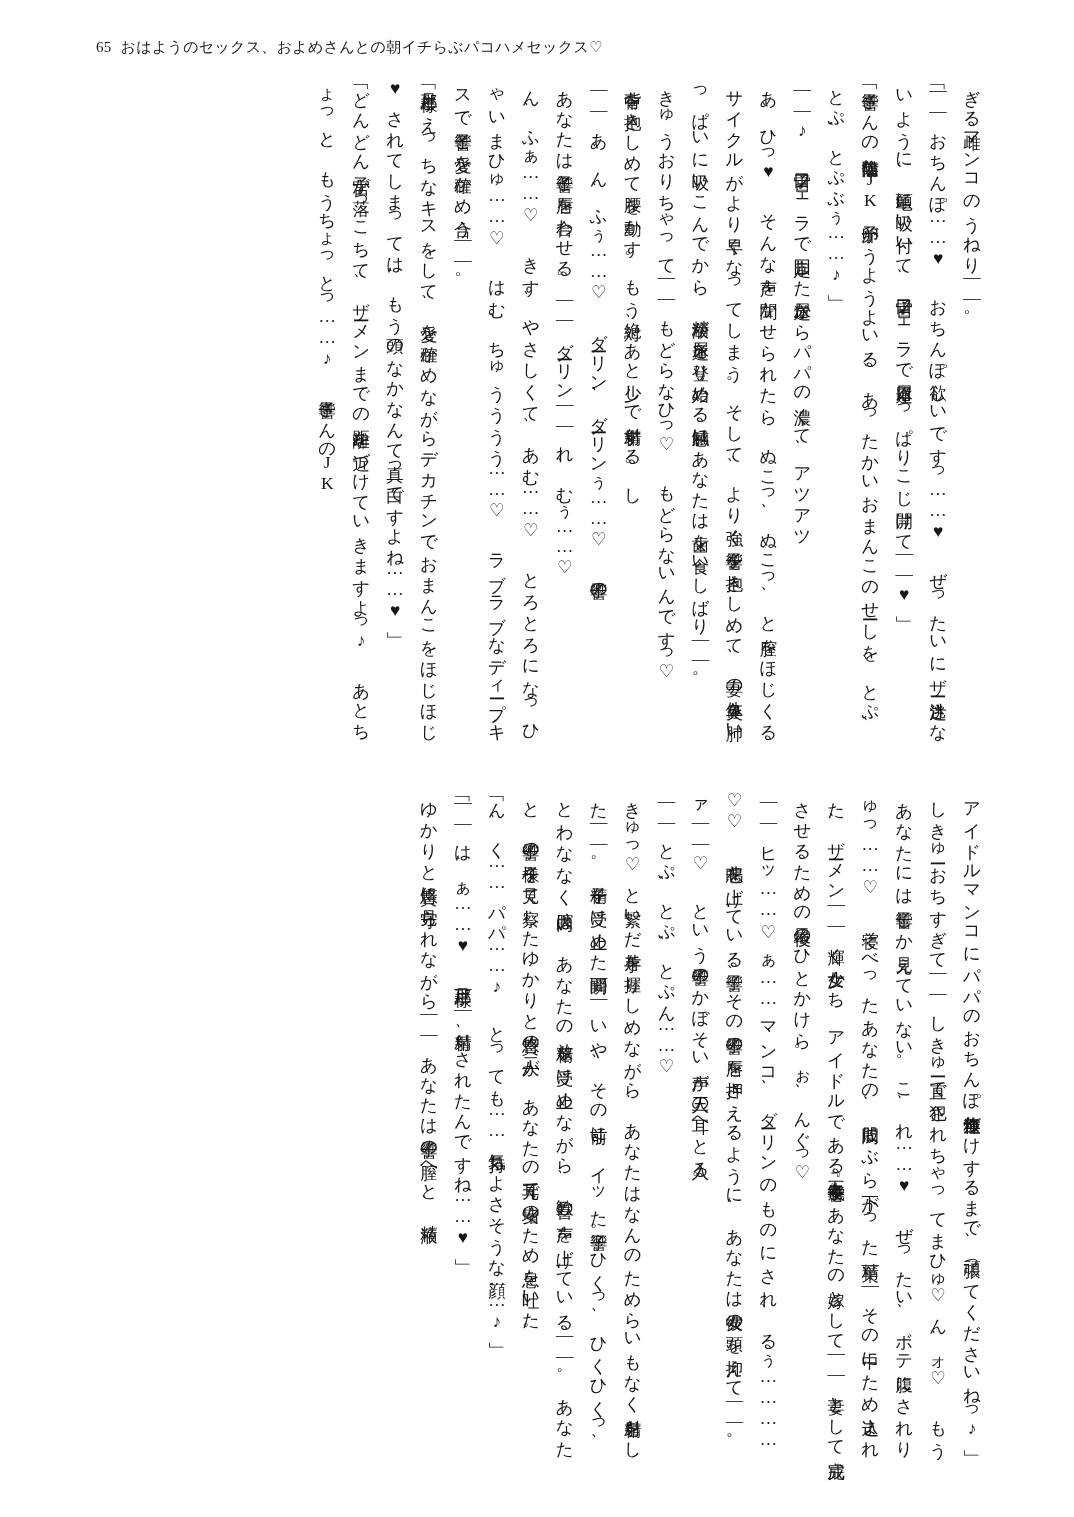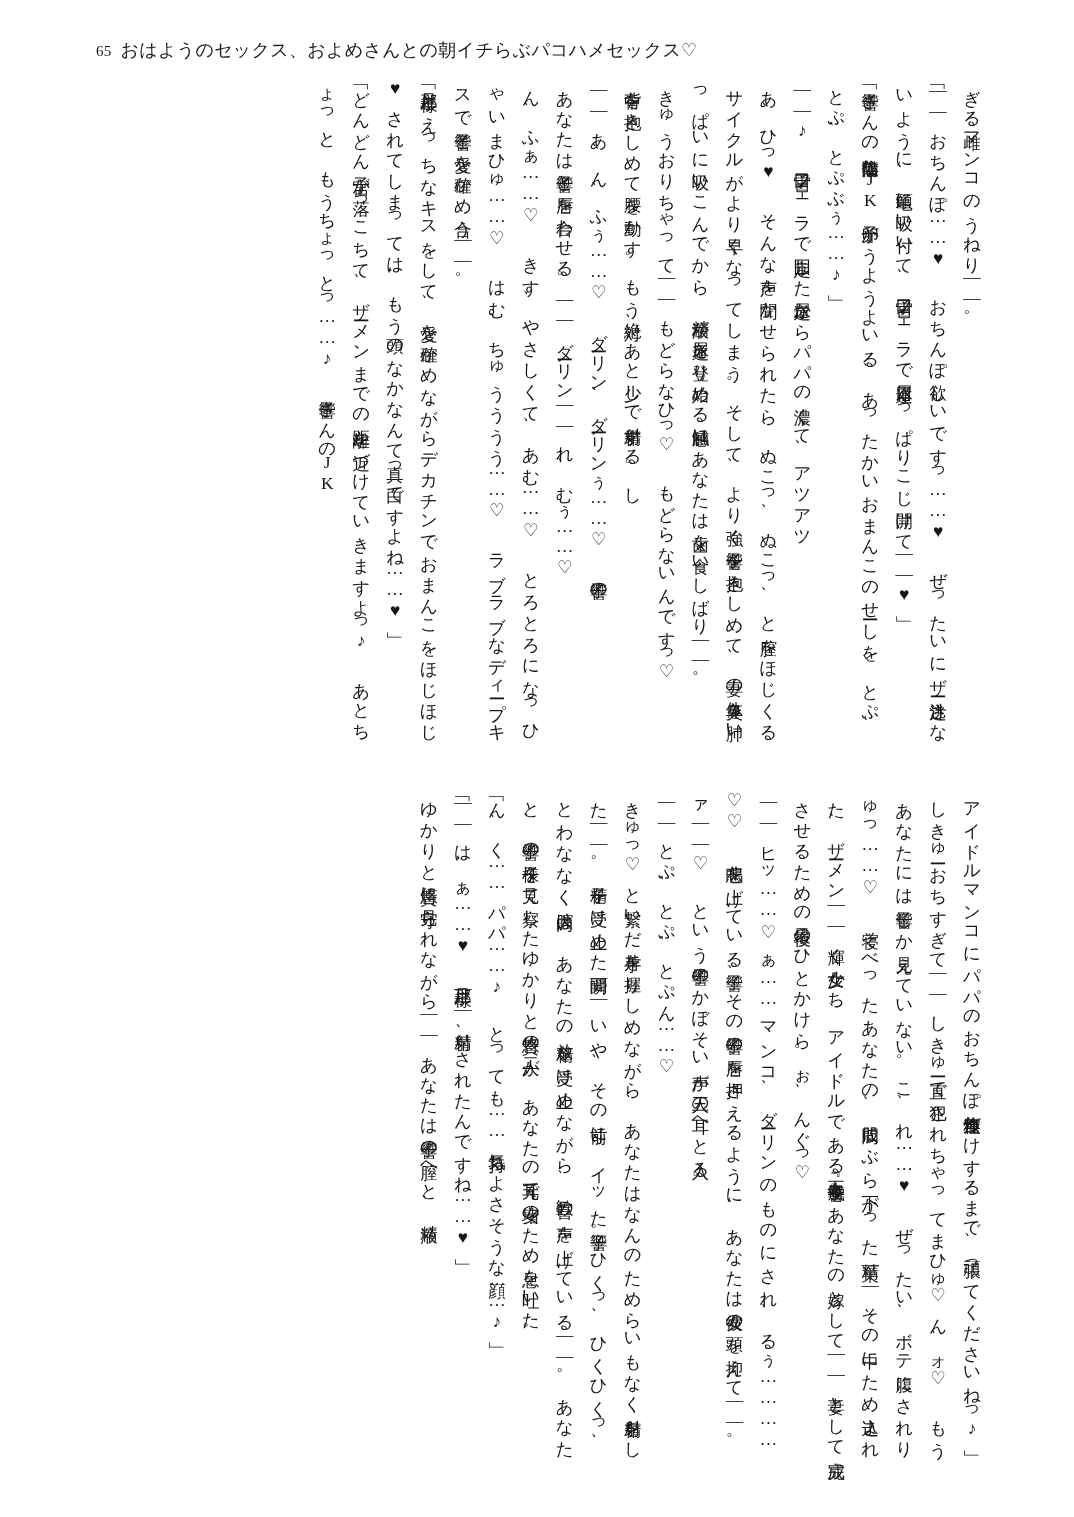--- a/index.html
+++ b/index.html
@@ -37,21 +37,21 @@
     letter-spacing: 0.02em;
     color: #1a1a1a;
     white-space: nowrap;
   }
   .header .pageno {
     font-size: 15px;
     margin-right: 9px;
     font-family: "Liberation Serif", serif;
   }
   .header .runtitle {
-    font-size: 18px;
+    font-size: 15px;
   }
 
   
   .vblock {
     position: absolute;
     writing-mode: vertical-rl;
     -webkit-writing-mode: vertical-rl;
     text-orientation: upright;
     -webkit-text-orientation: upright;
     font-family: "Liberation Serif", "DejaVu Serif", serif;

